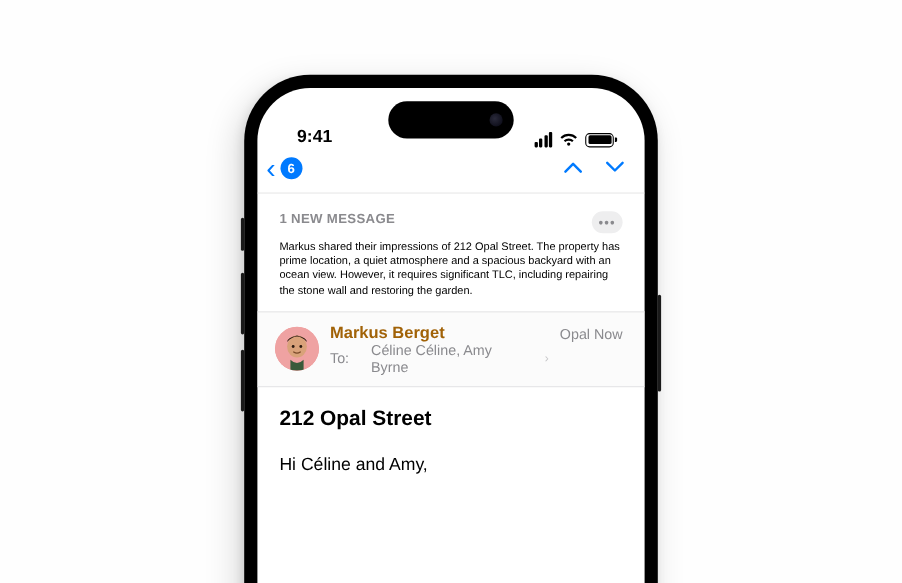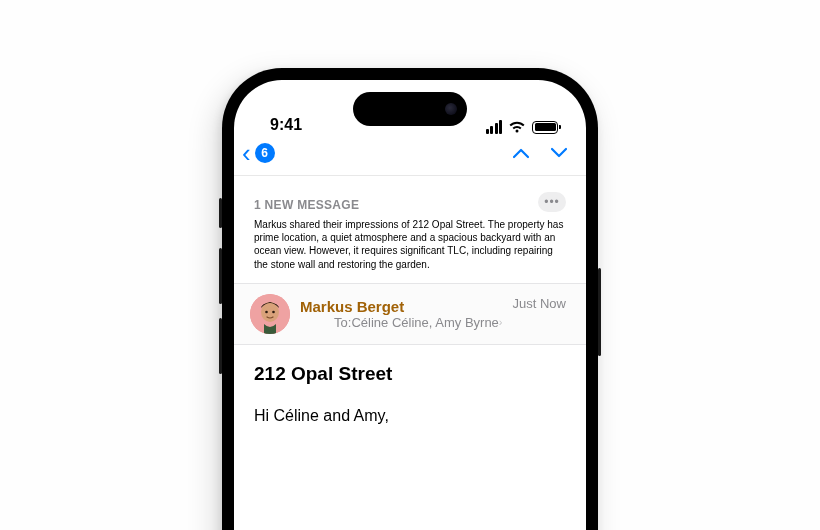--- a/index.html
+++ b/index.html
@@ -117,21 +117,21 @@
       margin-left: 2px;
     }
     .nav-right { display: flex; gap: 20px; padding-right: 6px; }
     .nav-arrow { color: #007AFF; font-size: 20px; font-weight: 500; }
     .summary-block {
       padding: 16px 20px 12px 20px;
     }
     .summary-head {
       display: flex;
       justify-content: space-between;
-      align-items: flex-end;
+      align-items: flex-start;
       margin-bottom: 6px;
     }
     .summary-label {
       font-size: 12px;
       font-weight: 600;
       color: #8a8a8e;
       letter-spacing: 0.3px;
     }
     .more-pill {
       width: 28px; height: 20px;
@@ -163,21 +163,21 @@
       border-radius: 50%;
       background: radial-gradient(circle at 50% 40%, #f3a7a7, #e88b8b);
       display: flex;
       align-items: center;
       justify-content: center;
       flex-shrink: 0;
       overflow: hidden;
     }
     .sender-lines { flex: 1; min-width: 0; }
     .sender-name { font-size: 15px; font-weight: 600; color: #a16207; }
-    .to-line { font-size: 13px; color: #8a8a8e; display: flex; align-items: center; gap: 0; justify-content: flex-end; }
+    .to-line { font-size: 13px; color: #8a8a8e; display: flex; align-items: center; gap: 20px; }
     .to-label { color: #8a8a8e; }
     .time-label { font-size: 13px; color: #8a8a8e; align-self: flex-start; margin-top: 2px; }
     .body-block { padding: 18px 20px; }
     .subject {
       font-size: 19px;
       font-weight: 700;
       text-underline-offset: 3px;
       margin-bottom: 20px;
     }
     .body-text {
@@ -262,21 +262,21 @@
         </svg>
       </div>
       <div class="sender-lines">
         <div class="sender-name">Markus Berget</div>
         <div class="to-line">
           <span class="to-label">To:</span>
           <span>Céline Céline, Amy Byrne</span>
           <span class="chev-small">›</span>
         </div>
       </div>
-      <div class="time-label">Just Now</div>
+      <div class="time-label">Opal Now</div>
     </div>
 
     <div class="body-block">
       <div class="subject">212 Opal Street</div>
       <div class="body-text">
         <p>Hi Céline and Amy,</p>
 
       </div>
     </div>
 

